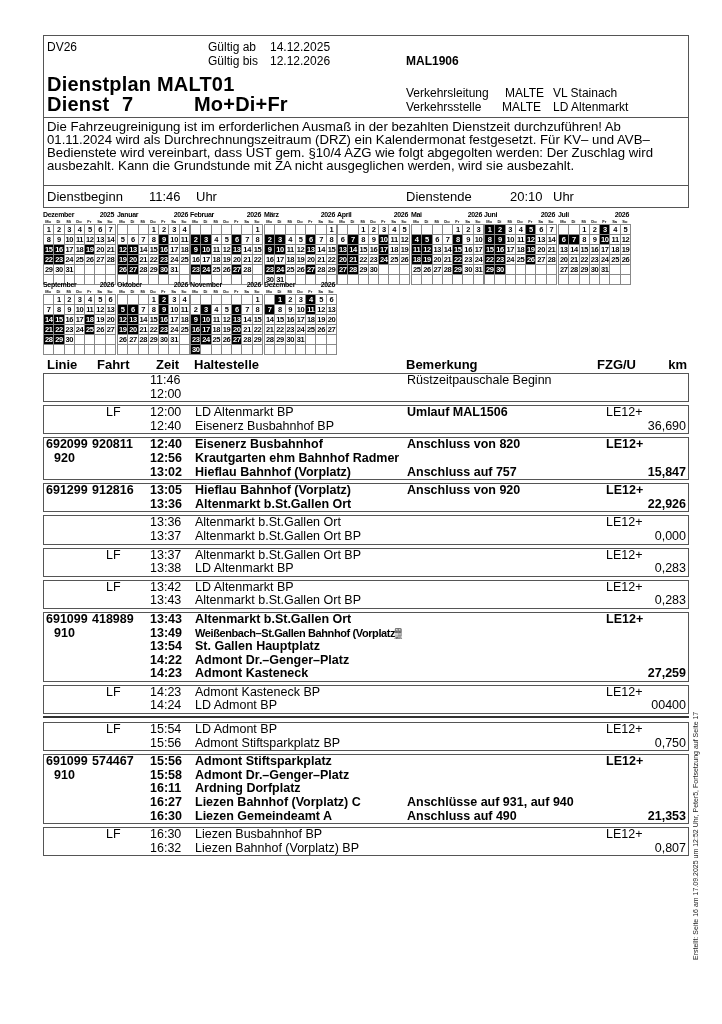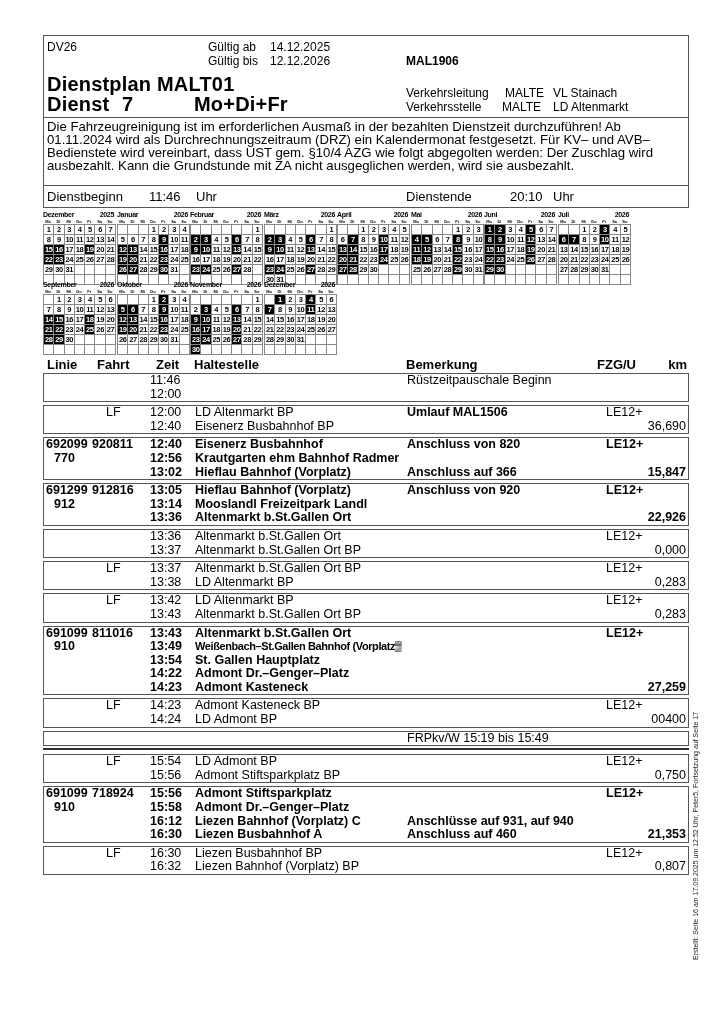--- a/index.html
+++ b/index.html
@@ -798,46 +798,41 @@
     <div class="blk">
       <div class="row">
         <span class="c-linie bold">692099</span>
         <span class="c-fahrt bold">920811</span>
         <span class="c-zeit bold">12:40</span>
         <span class="c-halt bold">Eisenerz Busbahnhof</span>
         <span class="c-bem bold">Anschluss von 820</span>
         <span class="c-fzg bold">LE12+</span>
       </div>
       <div class="row">
-        <span class="c-linie2 bold">770</span>
+        <span class="c-linie2 bold">920</span>
         <span class="c-zeit bold">12:56</span>
         <span class="c-halt bold">Krautgarten ehm Bahnhof Radmer</span>
       </div>
       <div class="row">
         <span class="c-zeit bold">13:02</span>
         <span class="c-halt bold">Hieflau Bahnhof (Vorplatz)</span>
-        <span class="c-bem bold">Anschluss auf 366</span>
+        <span class="c-bem bold">Anschluss auf 757</span>
         <span class="c-km bold">15,847</span>
       </div>
     </div>
     <div class="blk">
       <div class="row">
         <span class="c-linie bold">691299</span>
         <span class="c-fahrt bold">912816</span>
         <span class="c-zeit bold">13:05</span>
         <span class="c-halt bold">Hieflau Bahnhof (Vorplatz)</span>
         <span class="c-bem bold">Anschluss von 920</span>
         <span class="c-fzg bold">LE12+</span>
       </div>
       <div class="row">
-        <span class="c-linie2 bold">912</span>
-        <span class="c-zeit bold">13:14</span>
-        <span class="c-halt bold">Mooslandl Freizeitpark Landl</span>
-      </div>
-      <div class="row">
         <span class="c-zeit bold">13:36</span>
         <span class="c-halt bold">Altenmarkt b.St.Gallen Ort</span>
         <span class="c-km bold">22,926</span>
       </div>
     </div>
     <div class="blk">
       <div class="row">
         <span class="c-zeit">13:36</span>
         <span class="c-halt">Altenmarkt b.St.Gallen Ort</span>
         <span class="c-fzg">LE12+</span>
@@ -870,21 +865,21 @@
       </div>
       <div class="row">
         <span class="c-zeit">13:43</span>
         <span class="c-halt">Altenmarkt b.St.Gallen Ort BP</span>
         <span class="c-km">0,283</span>
       </div>
     </div>
     <div class="blk">
       <div class="row">
         <span class="c-linie bold">691099</span>
-        <span class="c-fahrt bold">811016</span>
+        <span class="c-fahrt bold">418989</span>
         <span class="c-zeit bold">13:43</span>
         <span class="c-halt bold">Altenmarkt b.St.Gallen Ort</span>
         <span class="c-fzg bold">LE12+</span>
       </div>
       <div class="row">
         <span class="c-linie2 bold">910</span>
         <span class="c-zeit bold">13:49</span>
         <span class="c-halt condensed bold">Weißenbach–St.Gallen Bahnhof (Vorplatz)</span>
         <span style="position: absolute; left: 348px; font-size: 10px; filter: grayscale(1);">🚆</span>
       </div>
@@ -908,61 +903,60 @@
         <span class="c-zeit">14:23</span>
         <span class="c-halt">Admont Kasteneck BP</span>
         <span class="c-fzg">LE12+</span>
       </div>
       <div class="row">
         <span class="c-zeit">14:24</span>
         <span class="c-halt">LD Admont BP</span>
         <span class="c-km">00400</span>
       </div>
     </div>
-    <div class="blk">
-      <div class="row">
-        <span class="c-bem" style="left: 363px;">FRPkv/W 15:19 bis 15:49</span>
-      </div>
-    </div>
     <div style="border-top: 2px solid rgb(51, 51, 51); margin: -1px 0px 4px;"></div>
     <div class="blk">
       <div class="row">
         <span class="c-lf">LF</span>
         <span class="c-zeit">15:54</span>
         <span class="c-halt">LD Admont BP</span>
         <span class="c-fzg">LE12+</span>
       </div>
       <div class="row">
         <span class="c-zeit">15:56</span>
         <span class="c-halt">Admont Stiftsparkplatz BP</span>
         <span class="c-km">0,750</span>
       </div>
     </div>
     <div class="blk">
       <div class="row">
         <span class="c-linie bold">691099</span>
-        <span class="c-fahrt bold">718924</span>
+        <span class="c-fahrt bold">574467</span>
         <span class="c-zeit bold">15:56</span>
         <span class="c-halt bold">Admont Stiftsparkplatz</span>
         <span class="c-fzg bold">LE12+</span>
       </div>
       <div class="row">
         <span class="c-linie2 bold">910</span>
         <span class="c-zeit bold">15:58</span>
         <span class="c-halt bold">Admont Dr.–Genger–Platz</span>
       </div>
       <div class="row">
-        <span class="c-zeit bold">16:12</span>
+        <span class="c-zeit bold">16:11</span>
+        <span class="c-halt bold">Ardning Dorfplatz</span>
+      </div>
+      <div class="row">
+        <span class="c-zeit bold">16:27</span>
         <span class="c-halt bold">Liezen Bahnhof (Vorplatz) C</span>
         <span class="c-bem bold">Anschlüsse auf 931, auf 940</span>
       </div>
       <div class="row">
         <span class="c-zeit bold">16:30</span>
-        <span class="c-halt bold">Liezen Busbahnhof A</span>
-        <span class="c-bem bold">Anschluss auf 460</span>
+        <span class="c-halt bold">Liezen Gemeindeamt A</span>
+        <span class="c-bem bold">Anschluss auf 490</span>
         <span class="c-km bold">21,353</span>
       </div>
     </div>
     <div class="blk">
       <div class="row">
         <span class="c-lf">LF</span>
         <span class="c-zeit">16:30</span>
         <span class="c-halt">Liezen Busbahnhof BP</span>
         <span class="c-fzg">LE12+</span>
       </div>

